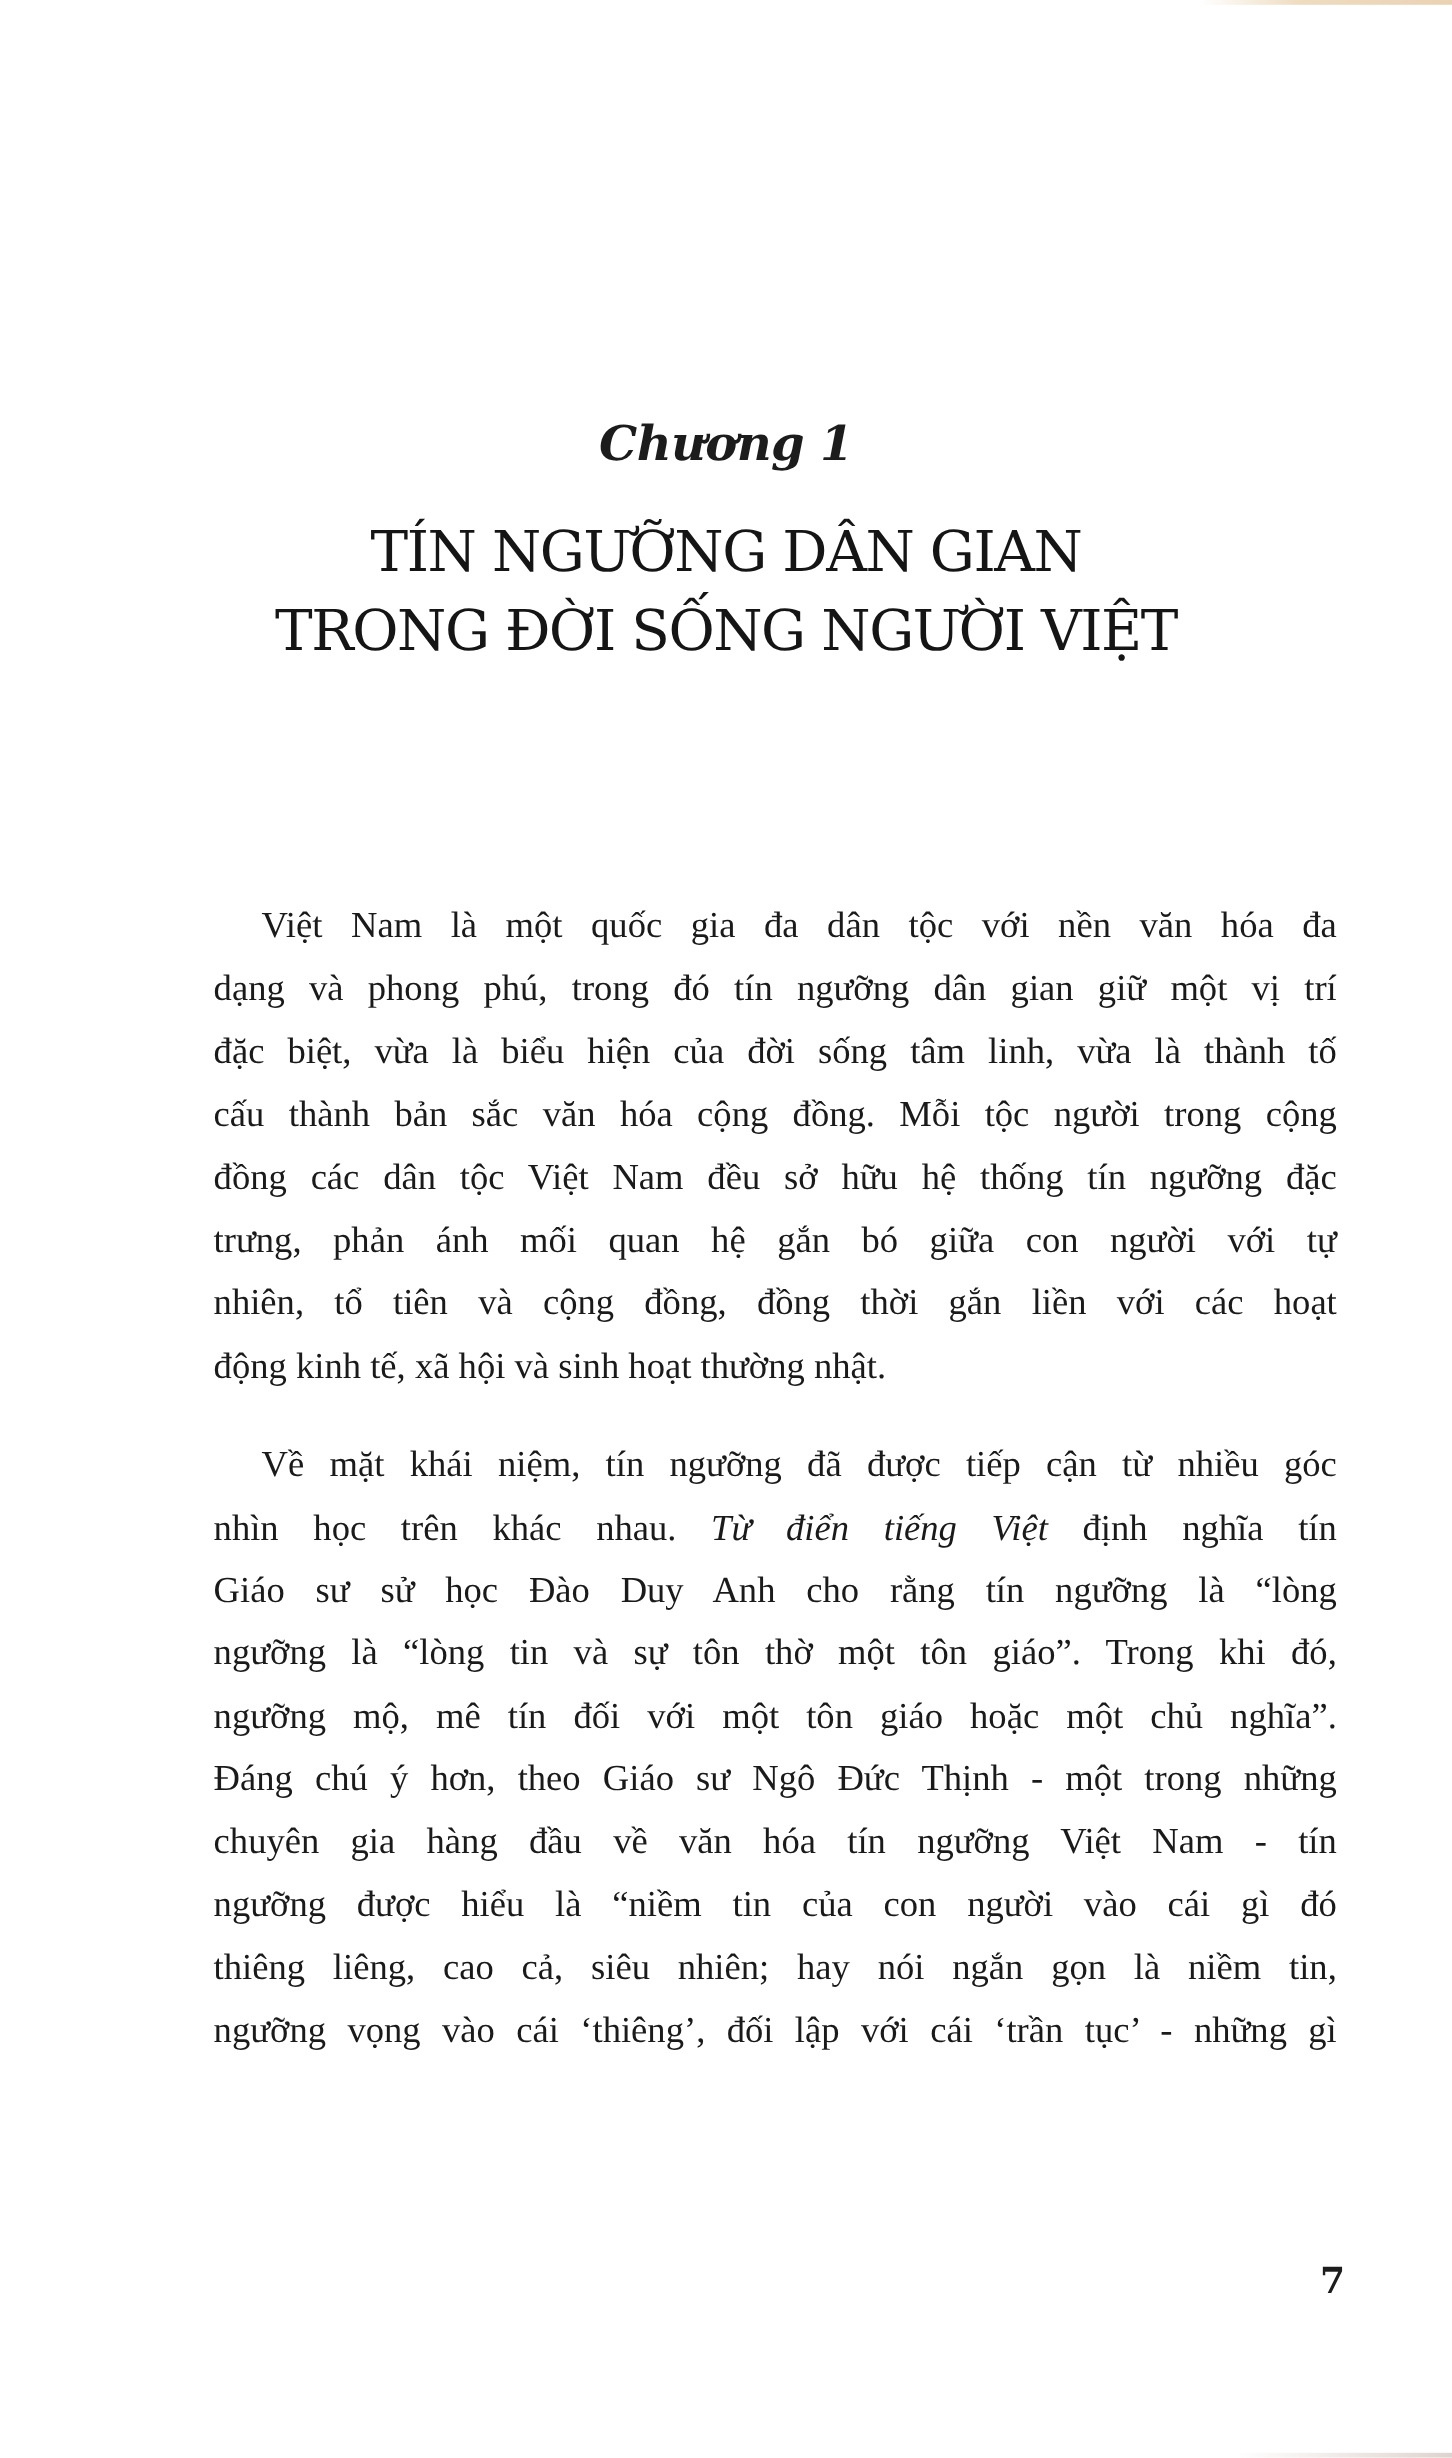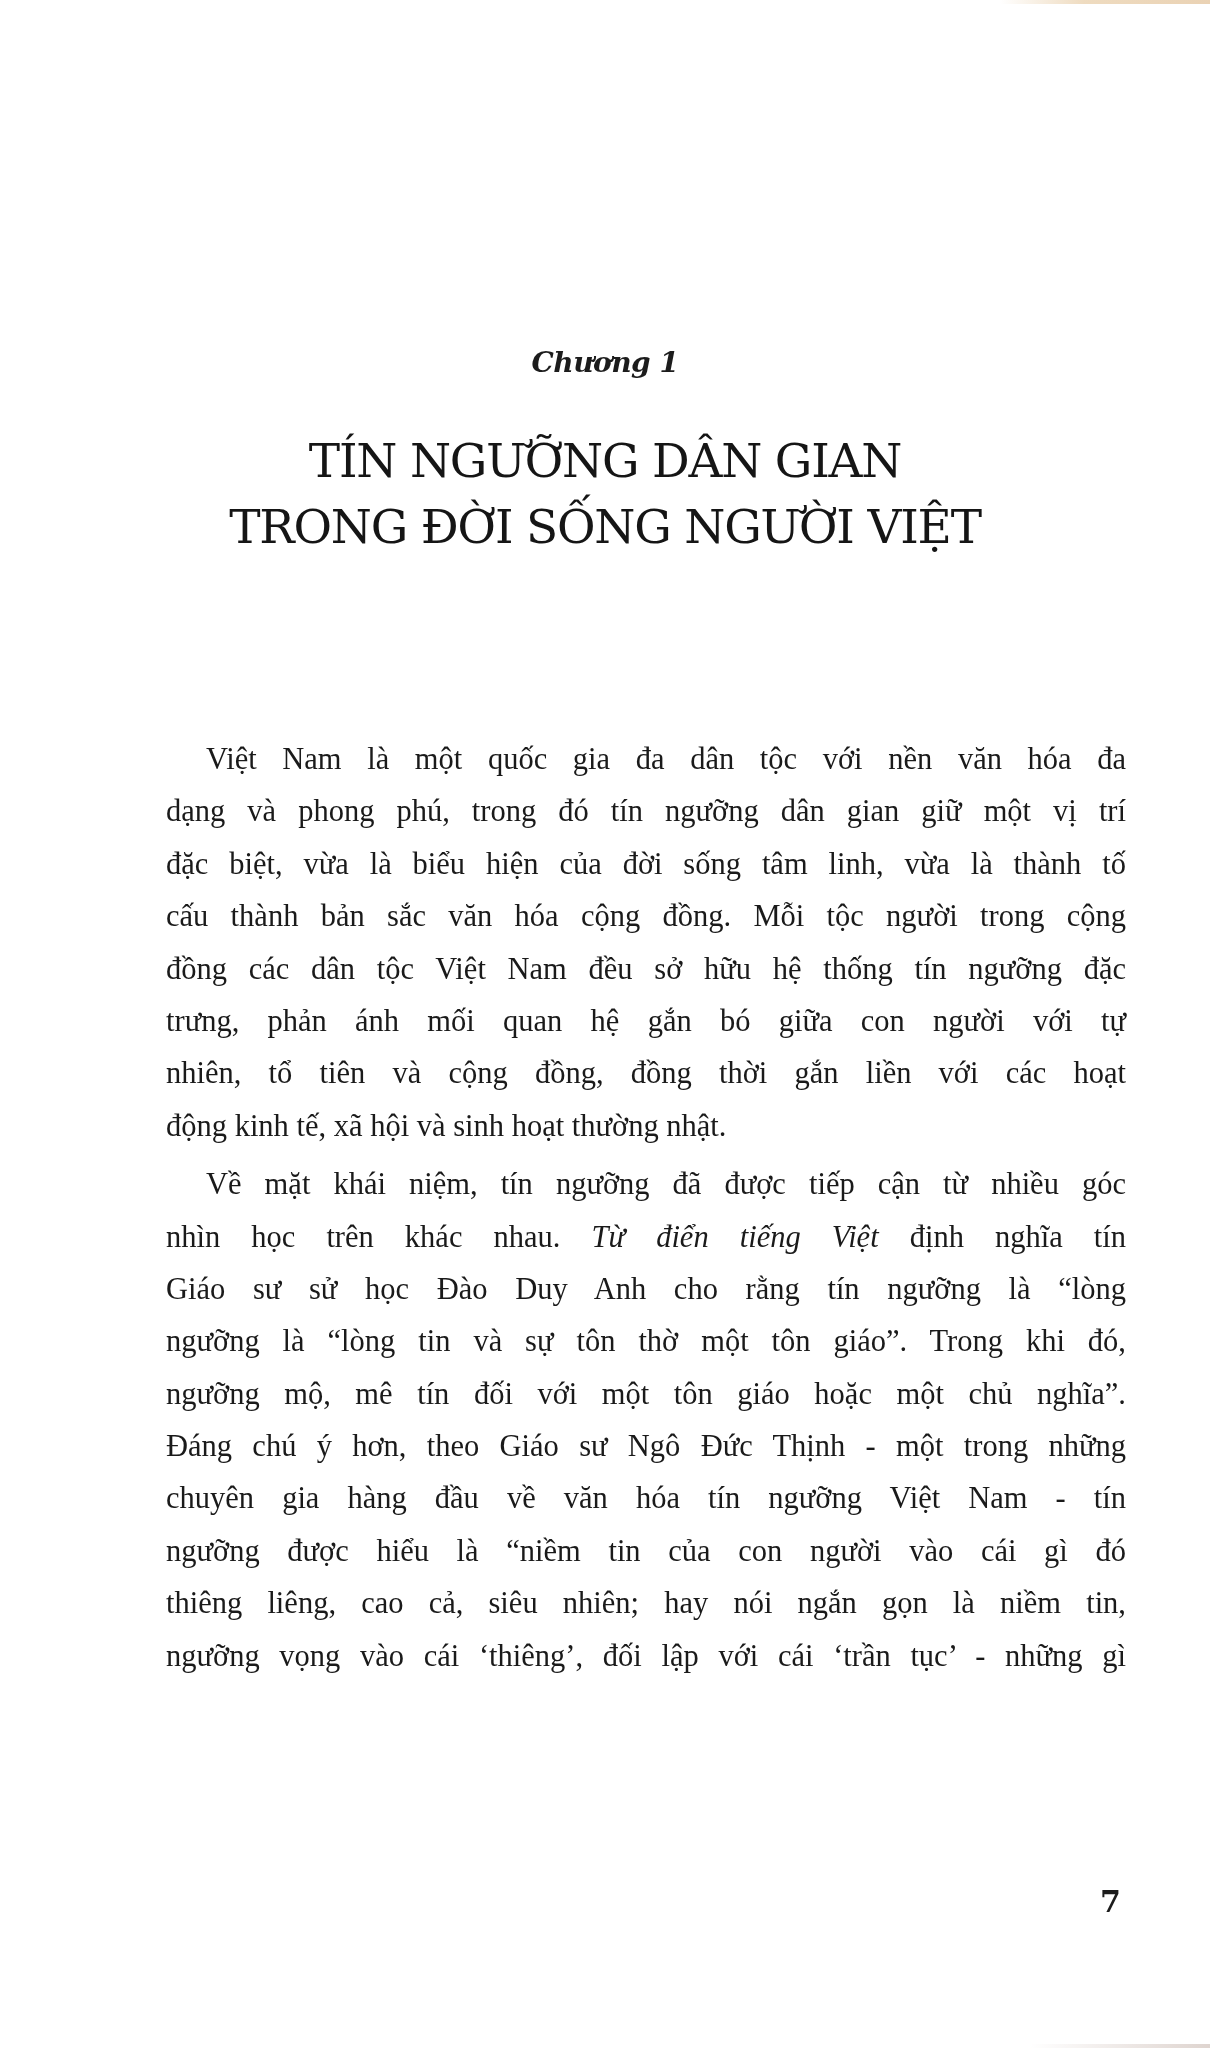--- a/index.html
+++ b/index.html
@@ -33,21 +33,21 @@
     }
     .chapter-label {
       position: absolute;
       top: 346px;
       left: 0;
       width: 1210px;
       text-align: center;
       font-family: "DejaVu Serif", serif;
       font-style: italic;
       font-weight: bold;
-      font-size: 28px;
+      font-size: 40px;
       letter-spacing: -0.5px;
       color: #1c1c1c;
     }
     .chapter-title {
       position: absolute;
       top: 428px;
       left: 0;
       width: 1210px;
       text-align: center;
       font-family: "DejaVu Serif", serif;
@@ -62,21 +62,21 @@
       position: absolute;
       top: 733px;
       left: 166px;
       width: 960px;
       font-family: "Liberation Serif", serif;
       font-size: 30.5px;
       line-height: 52.4px;
       color: #1a1a1a;
     }
     .body-text p {
-      margin: 0;
+      margin: 12px;
       text-indent: 0;
     }
     .line {
       display: block;
       white-space: nowrap;
       text-align: justify;
       text-align-last: justify;
       height: 52.4px;
     }
     .line.first { padding-left: 40px; }

